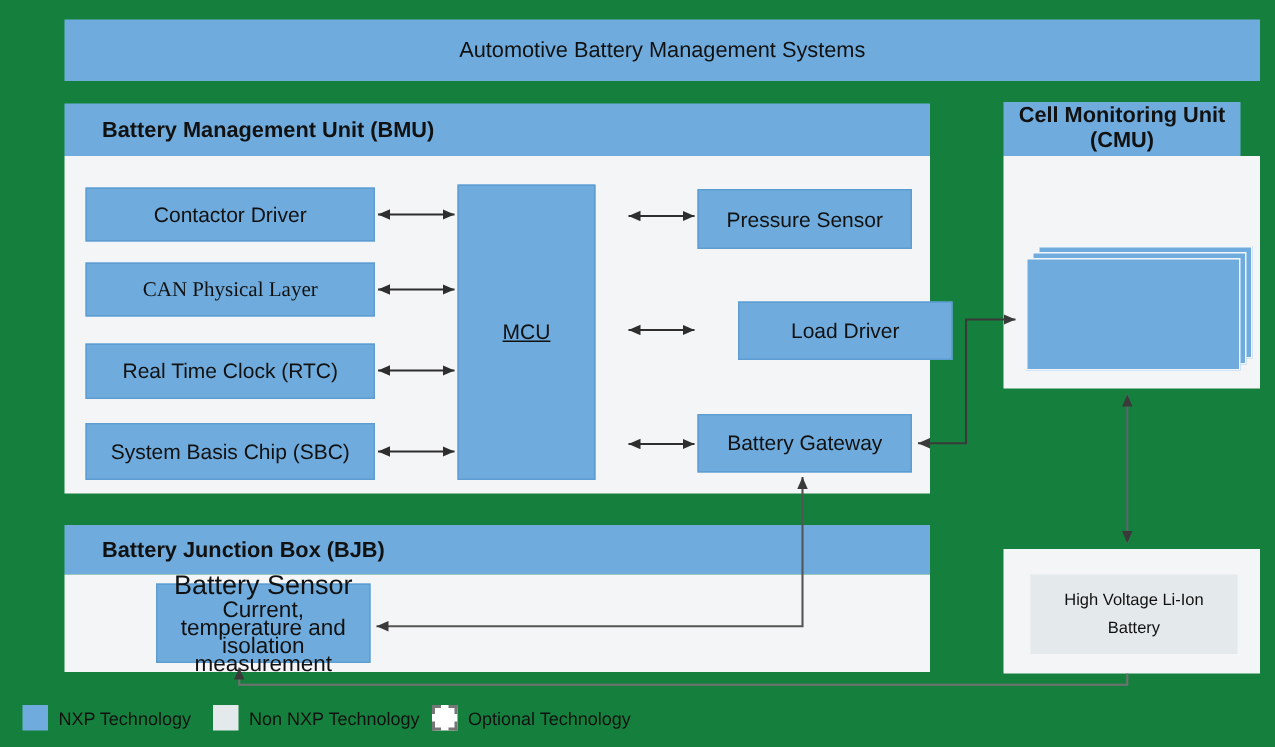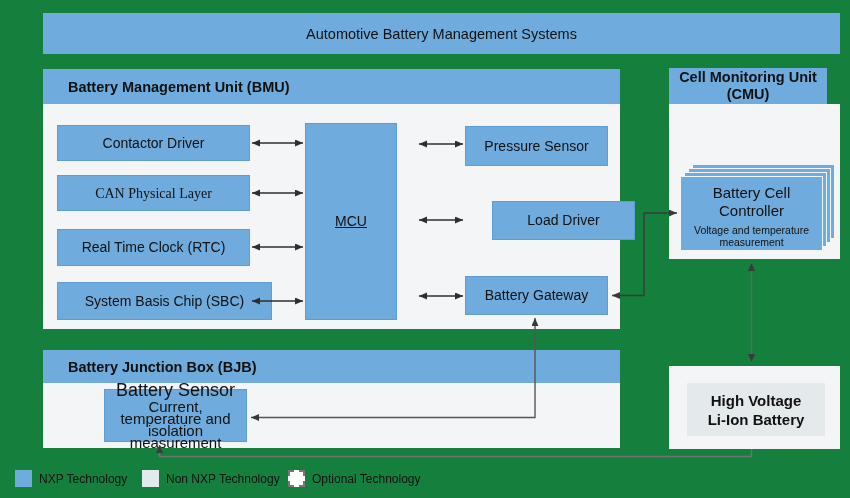--- a/index.html
+++ b/index.html
@@ -35,21 +35,21 @@
     background:var(--nxp-blue);border:1px solid #f3f7fb;
   }
   .card.main{
     display:flex;flex-direction:column;align-items:center;justify-content:flex-start;
     text-align:center;padding-top:7px;
   }
   .card.main .ttl{font-size:15px;line-height:18px;}
   .card.main .sub{font-size:10.5px;line-height:12px;margin-top:4px;width:130px;}
   .gray-box{
     background:var(--non-nxp);display:flex;align-items:center;justify-content:center;
-    text-align:center;font-size:15px;line-height:19px;font-weight:bold;
+    text-align:center;font-size:11px;line-height:19px;
   }
   .gray-box .inner{width:112px;}
   .sensor-ttl{font-size:18px;line-height:17px;}
   .legend-item{display:flex;align-items:center;position:absolute;}
   .swatch{width:17px;height:17px;}
   .swatch.blue{background:var(--nxp-blue);}
   .swatch.gray{background:var(--non-nxp);}
   .swatch.dashed{width:13px;height:13px;background:#ffffff;border:2px dashed #777777;}
   .legend-label{font-size:12px;margin-left:7px;white-space:nowrap;}
   svg.wires{position:absolute;left:0;top:0;pointer-events:none;}
@@ -70,21 +70,21 @@
 
   <div class="abs block" style="left:57px;top:125px;width:193px;height:36px;">
     <span>Contactor Driver</span>
   </div>
   <div class="abs block" style="left:57px;top:175px;width:193px;height:36px;font-family:Liberation Serif, serif;">
     <span>CAN Physical Layer</span>
   </div>
   <div class="abs block" style="left:57px;top:229px;width:193px;height:37px;">
     <span>Real Time Clock (RTC)</span>
   </div>
-  <div class="abs block" style="left:57px;top:282px;width:215px;height:38px;align-items:center;">
+  <div class="abs block" style="left:57px;top:282px;width:193px;height:38px;align-items:center;">
     <span>System Basis Chip (SBC)</span>
   </div>
 
   <div class="abs block" style="left:305px;top:123px;width:92px;height:197px;text-decoration:underline;">
     <span>MCU</span>
   </div>
 
   <div class="abs block" style="left:465px;top:126px;width:143px;height:40px;">
     <span>Pressure Sensor</span>
   </div>
@@ -106,24 +106,20 @@
   </div>
 
   <div class="abs sec-header centered" style="left:669px;top:68px;width:158px;height:36px;">
     <span style="width:150px;">Cell Monitoring Unit (CMU)</span>
   </div>
   <div class="abs sec-body" style="left:669px;top:104px;width:171px;height:155px;"></div>
 
   <div class="abs card" style="left:692px;top:164px;width:143px;height:75px;"></div>
   <div class="abs card" style="left:688px;top:168px;width:143px;height:75px;"></div>
   <div class="abs card" style="left:684px;top:172px;width:143px;height:75px;"></div>
-  <div class="abs card main" style="left:680px;top:176px;width:143px;height:75px;">
-    <span class="ttl" style="width:110px;">Battery Cell Controller</span>
-    <span class="sub">Voltage and temperature measurement</span>
-  </div>
 
   <div class="abs sec-body" style="left:669px;top:366px;width:171px;height:83px;"></div>
   <div class="abs gray-box" style="left:687px;top:383px;width:138px;height:53px;">
     <span class="inner">High Voltage Li-Ion Battery</span>
   </div>
 
   <div class="legend-item" style="left:15px;top:470px;">
     <span class="swatch blue"></span>
     <span class="legend-label">NXP Technology</span>
   </div>

